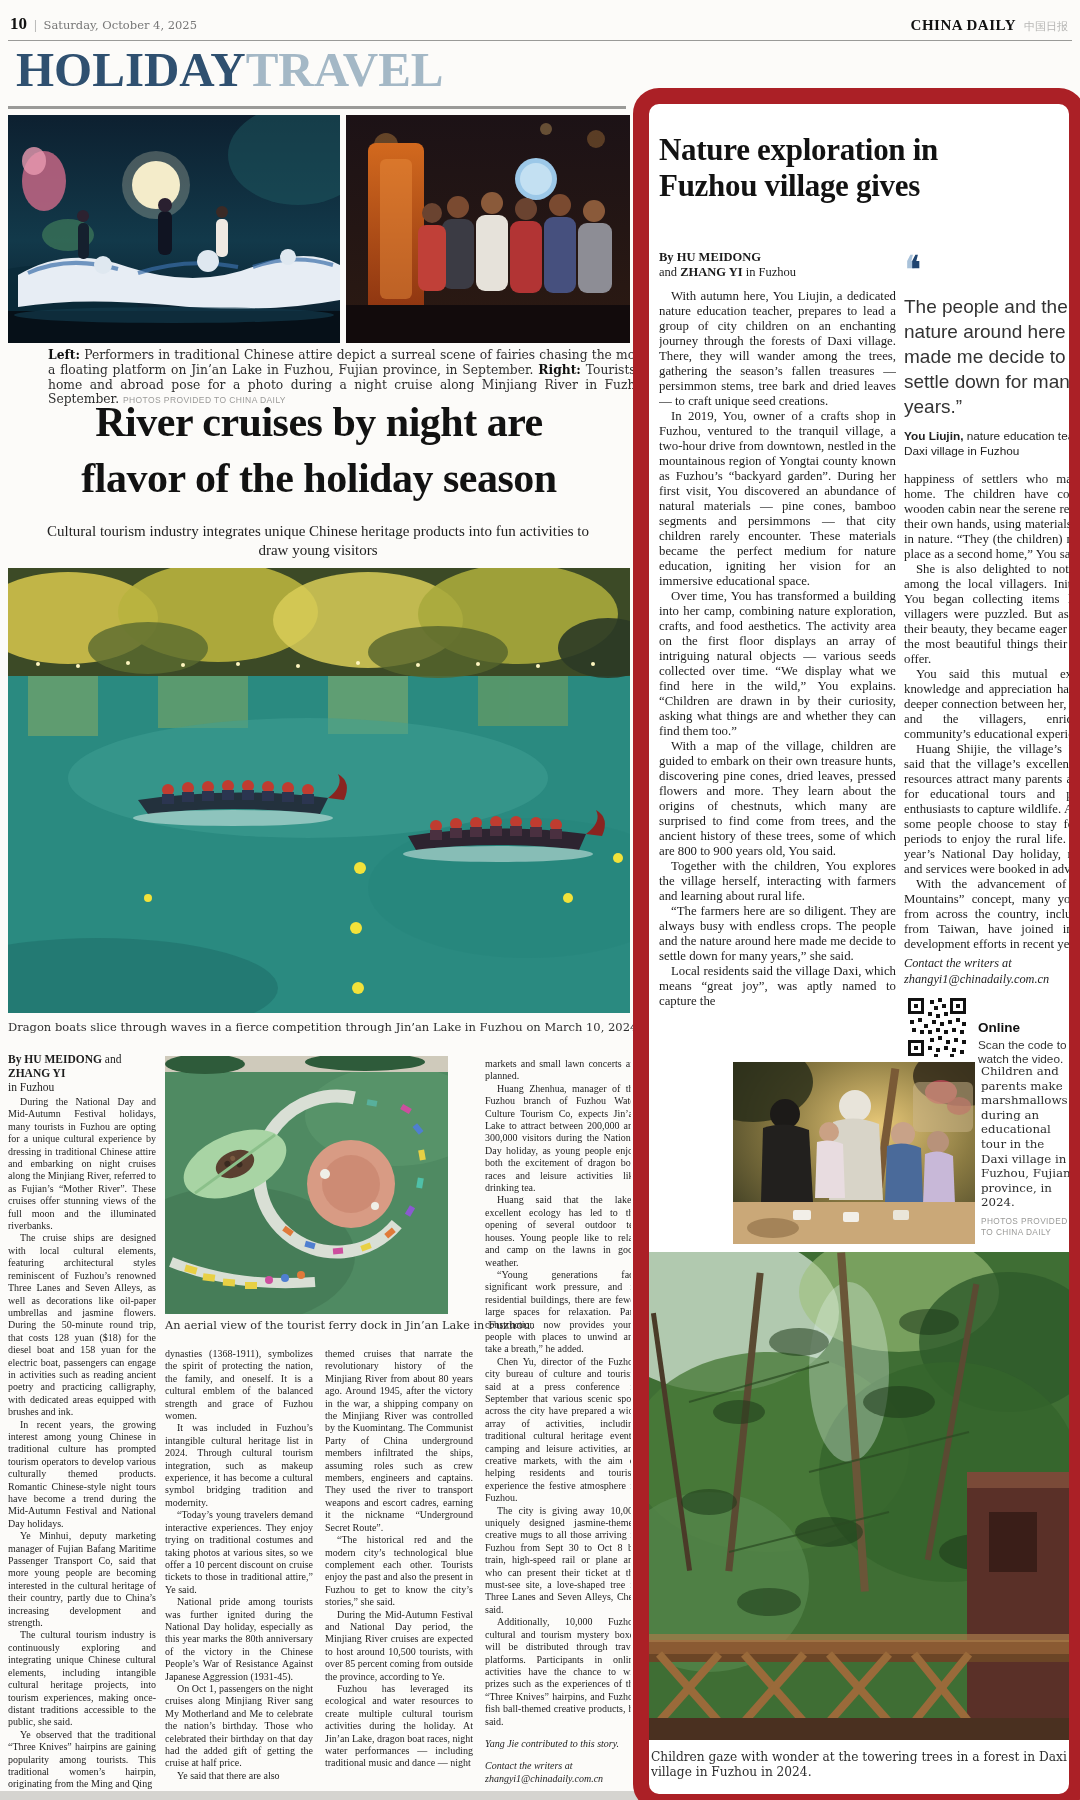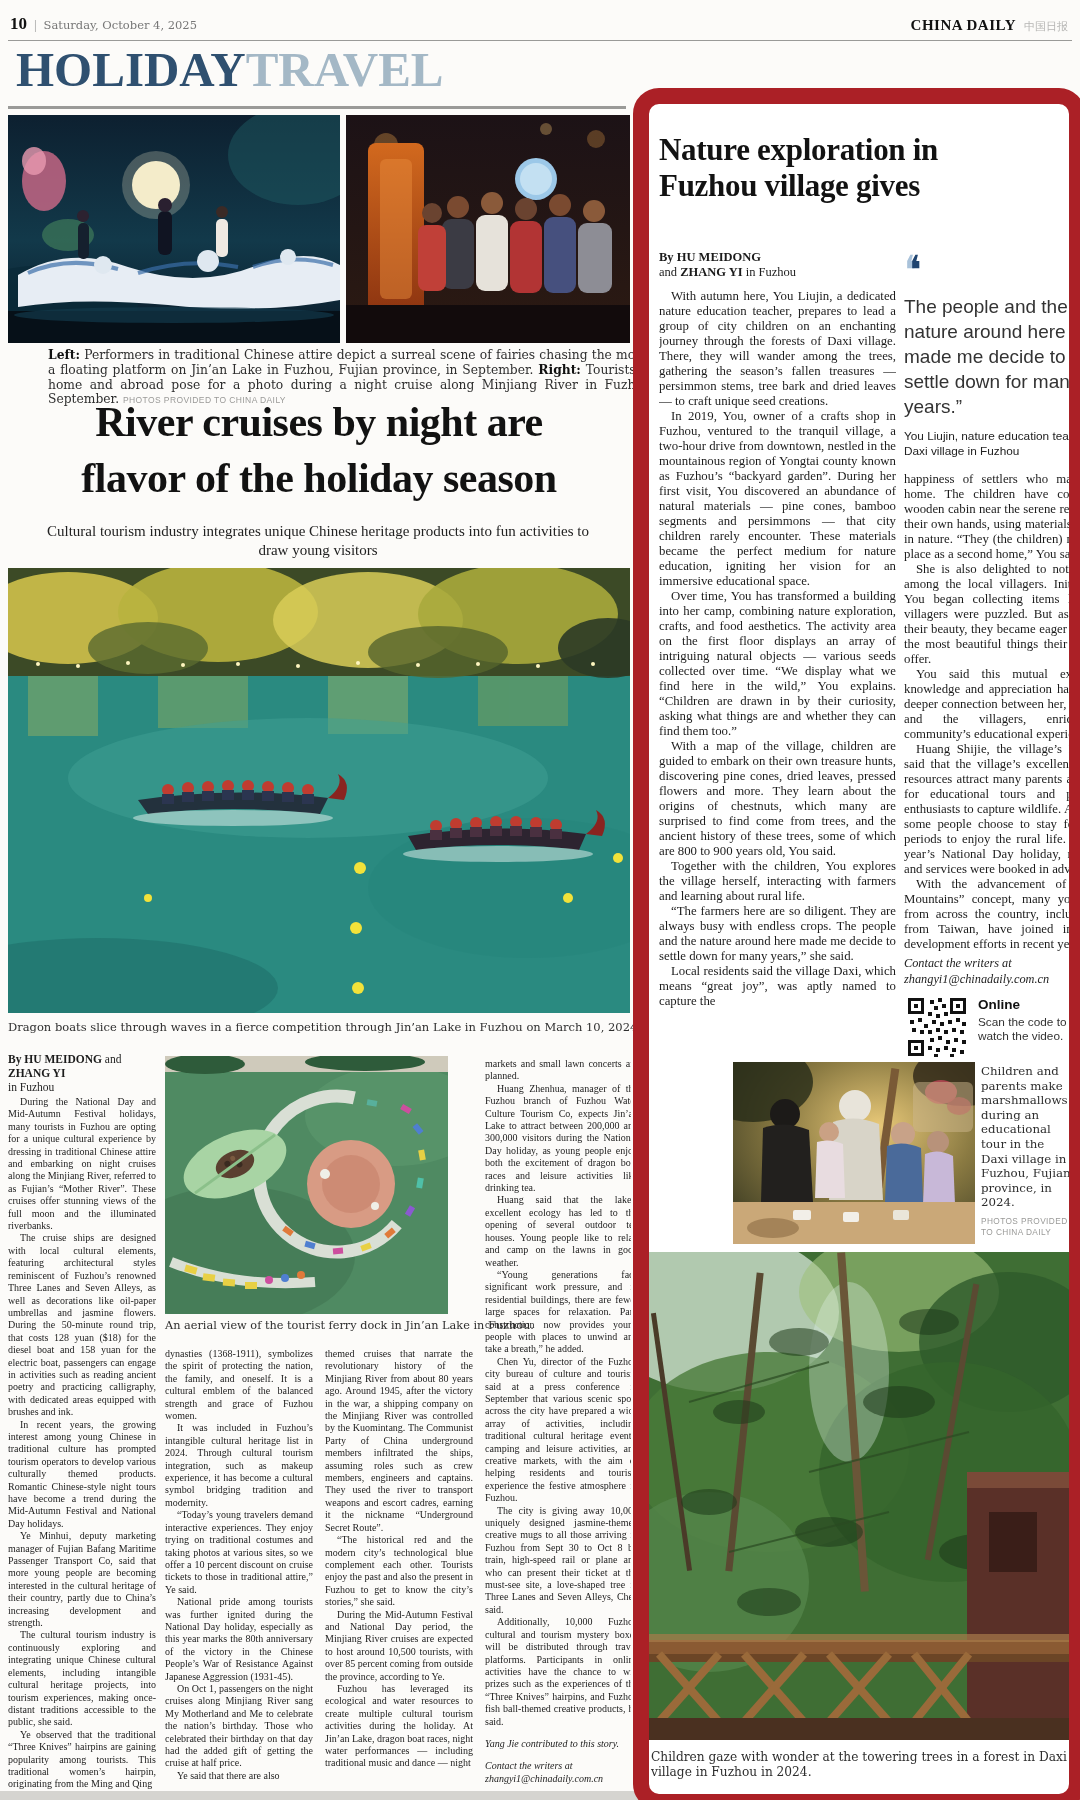--- a/index.html
+++ b/index.html
@@ -74,27 +74,27 @@
   .side-byline { font-size:12.5px; line-height:15px; margin-bottom:9px; }
   .side-byline .bn { font-weight:bold; }
   .sp { font-size:12.8px; line-height:15px; }
   .hl-colB-clip { position:absolute; left:255px; top:146px; width:167px; height:704px; overflow:hidden; }
   .hl-colB { position:relative; width:227px; }
   .quote-glyph { font-family:"DejaVu Sans", sans-serif; font-size:40px; line-height:40px; letter-spacing:-8px; }
   .q1 { color:#a9c2da; } .q2 { color:#1f4470; }
   .pull-quote { width:196px; margin-top:4px; font-family:"Liberation Sans", sans-serif;
     font-size:19px; line-height:25px; color:#333; }
   .pq-attr { margin-top:10px; font-family:"Liberation Sans", sans-serif; font-size:11.8px; line-height:14.5px; color:#222; width:225px; }
-  .pq-attr b { font-weight:normal; }
+  .pq-attr b { font-weight:bold; }
   .hl-colB .plist { display:block; margin-top:14px; }
   .hl-contact { position:absolute; left:255px; top:852px; font-style:italic; font-size:12.3px; line-height:15.5px; color:#222; }
   .qr-row { position:absolute; left:257px; top:892px; display:flex; }
   .qr { width:62px; height:62px; }
   .online { margin-left:10px; width:100px; font-family:"Liberation Sans", sans-serif; }
-  .online b { display:block; font-size:13.5px; color:#111; margin-top:1px; }
+  .online b { display:block; font-size:13.5px; color:#111; margin-top:24px; }
   .online span { display:block; font-size:11.8px; line-height:14px; color:#333; margin-top:3px; }
 
   .photo-marsh { left:84px; top:958px; width:242px; height:182px; }
   .p1-caption { position:absolute; left:332px; top:960px; width:92px;
     font-family:"DejaVu Serif", serif; font-size:11.8px; line-height:14.6px; color:#2e2e2e; }
   .credit-block { display:block; margin-top:6px; font-family:"Liberation Sans", sans-serif;
     font-size:8.3px; line-height:11px; color:#9a9a98; letter-spacing:.4px; }
 
   .photo-forest { left:0px; top:1148px; width:421px; height:488px; }
   .forest-caption { position:absolute; left:2px; top:1646px; width:418px;

